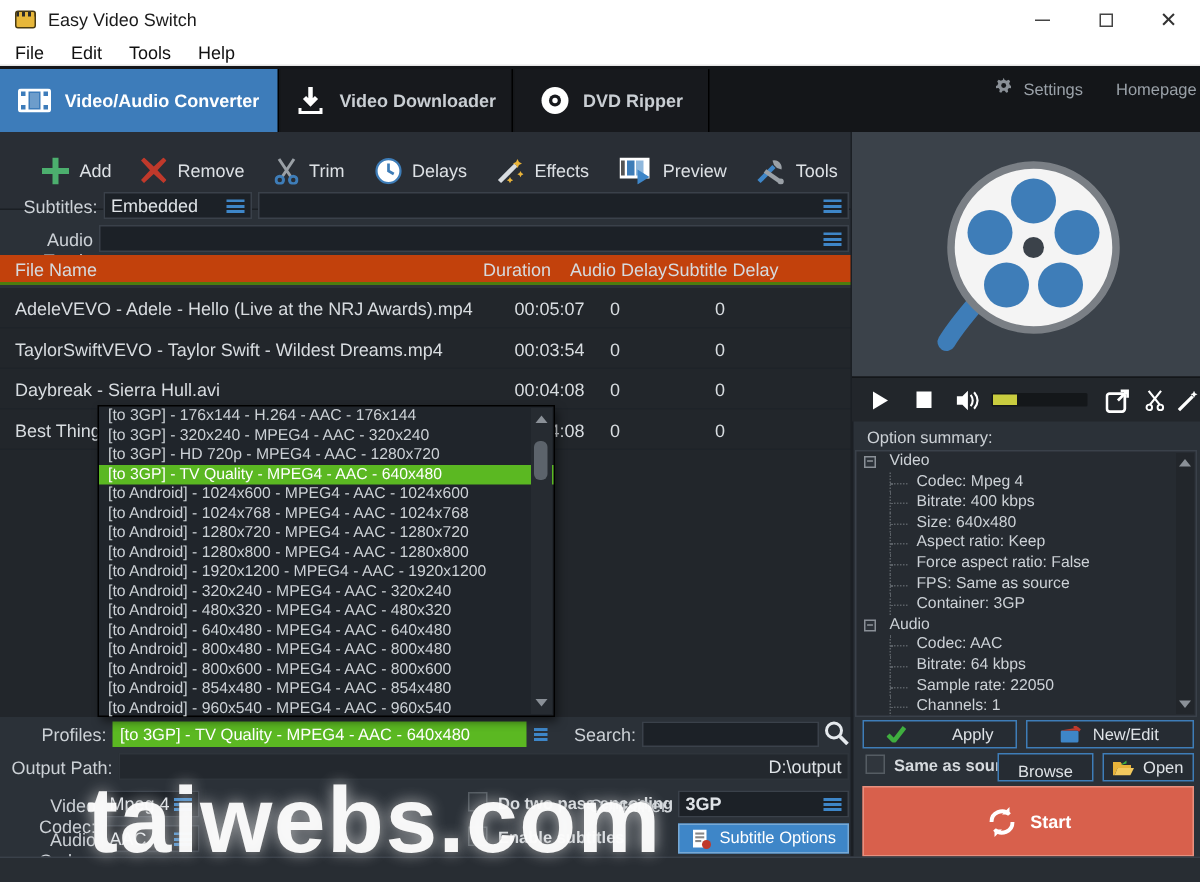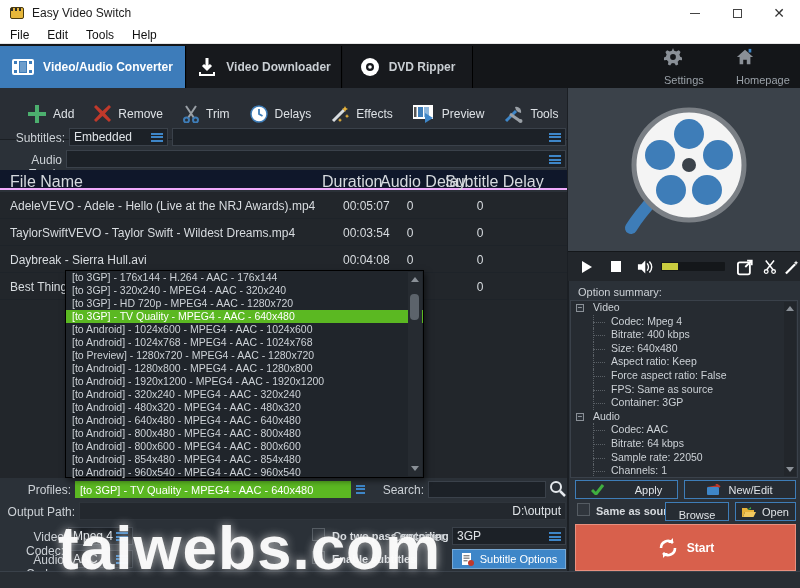--- a/index.html
+++ b/index.html
@@ -24,43 +24,43 @@
   .menubar { position:absolute; left:0; top:26px; width:800px; height:18px; background:#ffffff; display:flex; align-items:center; gap:18px; padding-left:10px; border-bottom:1px solid #e6e6e6; }
   .menu-item { font-size:12px; color:#111; cursor:default; }
   
   .tabstrip { position:absolute; left:0; top:44px; width:800px; height:44px; background:#141619; }
   .tab { position:absolute; top:2px; height:42px; display:flex; align-items:center; justify-content:center; gap:9px; font-size:12px; font-weight:bold; color:#c9ced3; background:#17191d; border-right:1px solid #000; }
   .tab.active { background:#3d7cba; color:#ffffff; }
   .tab1 { left:0; width:186px; }
   .tab2 { left:187px; width:155px; }
   .tab3 { left:343px; width:130px; }
   .quick { position:absolute; right:6px; top:4px; display:flex; gap:14px; }
-  .quick-item { display:flex; flex-direction:column; align-items:flex-start; gap:8px; width:58px; cursor:default; }
+  .quick-item { display:flex; align-items:flex-end; gap:8px; width:58px; cursor:default; }
   .quick-item .lbl { font-size:11px; color:#9aa1a8; }
   
   .toolbar { position:absolute; left:0; top:88px; width:568px; height:52px; background:#292e35; border-bottom:1px solid #1b1f24; display:flex; align-items:center; }
   .tb-btn { display:flex; align-items:center; gap:7px; font-size:12px; color:#dde1e5; padding:0 10px; height:100%; cursor:default; }
   .tb-btn.add { margin-left:18px; }
   .tb-sp { flex:1; }
   
   .lbl-r { position:absolute; font-size:12px; color:#ccd1d6; text-align:right; }
   .field { position:absolute; height:18px; background:#1c2127; border:1px solid #3a414a; display:flex; align-items:center; padding:0 4px; font-size:12px; color:#dfe3e7; }
   .hamb { width:12px; height:9px; margin-left:auto; background:repeating-linear-gradient(#3e86c8 0 2px, transparent 2px 3.5px); }
   
-  .thead { position:absolute; left:0; top:170px; width:568px; height:20px; background:#0f172a; border-bottom:2px solid #f0abfc; font-size:16px; color:#d6dade; }
+  .thead { position:absolute; left:0; top:170px; width:568px; height:20px; background:#c2410c; border-bottom:2px solid #4d7c0f; font-size:12px; color:#d6dade; }
   .thead span { position:absolute; top:3px; }
   .tlist { position:absolute; left:0; top:192px; width:568px; height:286px; background:#22262b; }
   .trow { position:relative; height:27px; border-bottom:1px solid #1e2329; font-size:12px; color:#d8dce0; }
   .trow span { position:absolute; top:7px; white-space:nowrap; }
   .c-name { left:10px; }
   .c-dur { left:343px; }
   .c-ad { left:395px; width:30px; text-align:center; }
   .c-sd { left:465px; width:30px; text-align:center; }
   
-  .pdrop { position:absolute; left:65px; top:270px; width:359px; height:208px; background:#20252b; border:1px solid #000; z-index:6; box-shadow:2px 3px 6px rgba(0,0,0,.5); }
+  .pdrop { position:absolute; left:65px; top:270px; width:305px; height:208px; background:#20252b; border:1px solid #000; z-index:6; box-shadow:2px 3px 6px rgba(0,0,0,.5); }
   .pitem { height:13px; line-height:13px; font-size:10.5px; color:#ccd1d6; padding-left:6px; white-space:nowrap; overflow:hidden; }
   .pitem.selected { background:#5bb822; color:#ffffff; }
   .pscroll { position:absolute; right:1px; top:1px; width:14px; height:204px; background:#262b31; }
   .parrow { position:absolute; left:3px; width:0; height:0; border-left:4px solid transparent; border-right:4px solid transparent; }
   .parrow.up { top:5px; border-bottom:5px solid #8a9097; }
   .parrow.down { bottom:5px; border-top:5px solid #8a9097; }
   .pthumb { position:absolute; left:2px; top:22px; width:9px; height:26px; background:#5c636b; border-radius:4px; }
   
   .green-field { position:absolute; left:75px; top:481px; width:276px; height:17px; background:#5bb822; color:#fff; font-size:11px; display:flex; align-items:center; padding-left:5px; white-space:nowrap; overflow:hidden; }
   .search-input { position:absolute; left:428px; top:481px; width:118px; height:17px; background:#1c2127; border:1px solid #3a414a; color:#dfe3e7; font-size:11px; padding:0 4px; font-family:"Liberation Sans",sans-serif; }
@@ -279,21 +279,21 @@
     </div>
   </div>
 
   <div class="pdrop">
     <div class="pitem">[to 3GP] - 176x144 - H.264 - AAC - 176x144</div>
     <div class="pitem">[to 3GP] - 320x240 - MPEG4 - AAC - 320x240</div>
     <div class="pitem">[to 3GP] - HD 720p - MPEG4 - AAC - 1280x720</div>
     <div class="pitem selected">[to 3GP] - TV Quality - MPEG4 - AAC - 640x480</div>
     <div class="pitem">[to Android] - 1024x600 - MPEG4 - AAC - 1024x600</div>
     <div class="pitem">[to Android] - 1024x768 - MPEG4 - AAC - 1024x768</div>
-    <div class="pitem">[to Preview] - 1280x720 - MPEG4 - AAC - 1280x720</div>
+    <div class="pitem">[to Android] - 1280x720 - MPEG4 - AAC - 1280x720</div>
     <div class="pitem">[to Android] - 1280x800 - MPEG4 - AAC - 1280x800</div>
     <div class="pitem">[to Android] - 1920x1200 - MPEG4 - AAC - 1920x1200</div>
     <div class="pitem">[to Android] - 320x240 - MPEG4 - AAC - 320x240</div>
     <div class="pitem">[to Android] - 480x320 - MPEG4 - AAC - 480x320</div>
     <div class="pitem">[to Android] - 640x480 - MPEG4 - AAC - 640x480</div>
     <div class="pitem">[to Android] - 800x480 - MPEG4 - AAC - 800x480</div>
     <div class="pitem">[to Android] - 800x600 - MPEG4 - AAC - 800x600</div>
     <div class="pitem">[to Android] - 854x480 - MPEG4 - AAC - 854x480</div>
     <div class="pitem">[to Android] - 960x540 - MPEG4 - AAC - 960x540</div>
     <div class="pscroll">
@@ -330,21 +330,21 @@
   <span class="lbl-r" style="left:0; top:553px; width:64px;">Audio Codec:</span>
   <div class="field" style="left:68px; top:550px; width:65px;">
     <span>AAC</span>
     <span class="hamb"></span>
   </div>
   <span class="checkbox" style="left:312px; top:528px;"></span>
   <span class="chk-lbl" style="left:332px; top:530px;">Do two pass encoding</span>
   <span class="checkbox" style="left:312px; top:551px;"></span>
   <span class="chk-lbl" style="left:332px; top:553px;">Enable subtitles</span>
   <span class="lbl-r" style="left:390px; top:530px; width:58px;">Container:</span>
-  <div class="field" style="left:452px; top:527px; width:114px;">
+  <div class="field" style="left:452px; top:527px; width:114px;font-weight:bold;">
     <span>3GP</span>
     <span class="hamb"></span>
   </div>
   <div class="btn-blue" style="left:452px; top:549px; width:114px; height:20px; background:#3e86c8;">
     <svg width="13" height="13" viewBox="0 0 13 13">
         <rect x="1" y="0" width="9" height="12" fill="#fff"></rect>
         <rect x="2.5" y="2" width="6" height="1.4" fill="#888"></rect>
         <rect x="2.5" y="4.5" width="6" height="1.4" fill="#888"></rect>
         <rect x="2.5" y="7" width="4" height="1.4" fill="#888"></rect>
         <circle cx="10" cy="10" r="3" fill="#c0392b"></circle>

